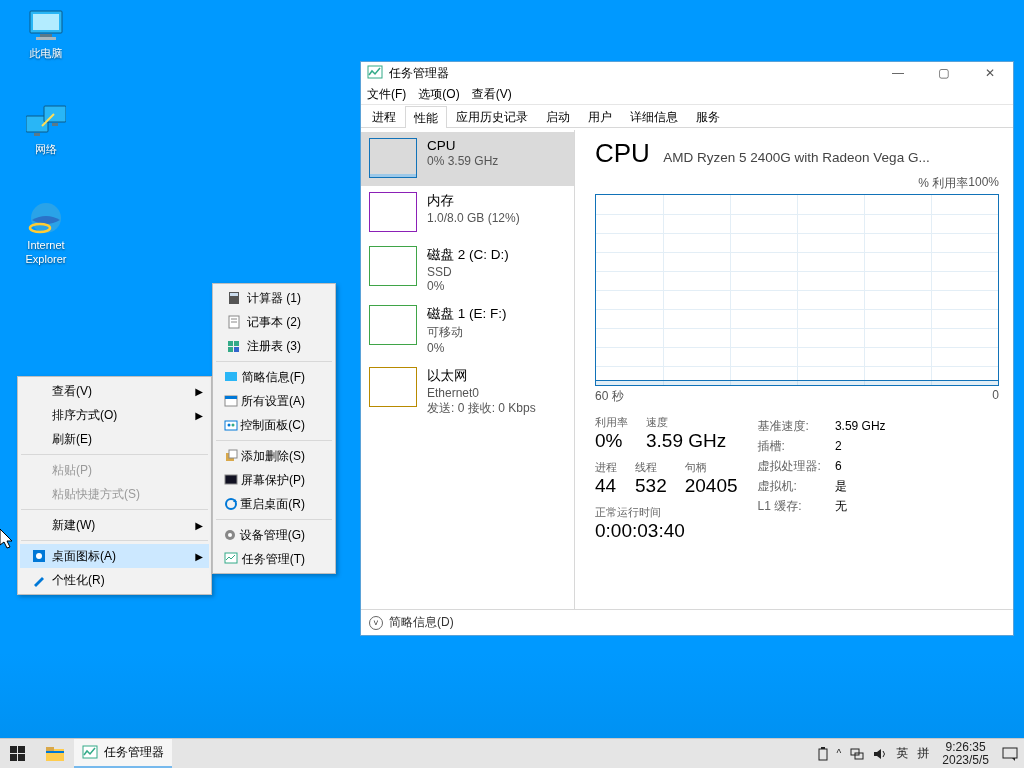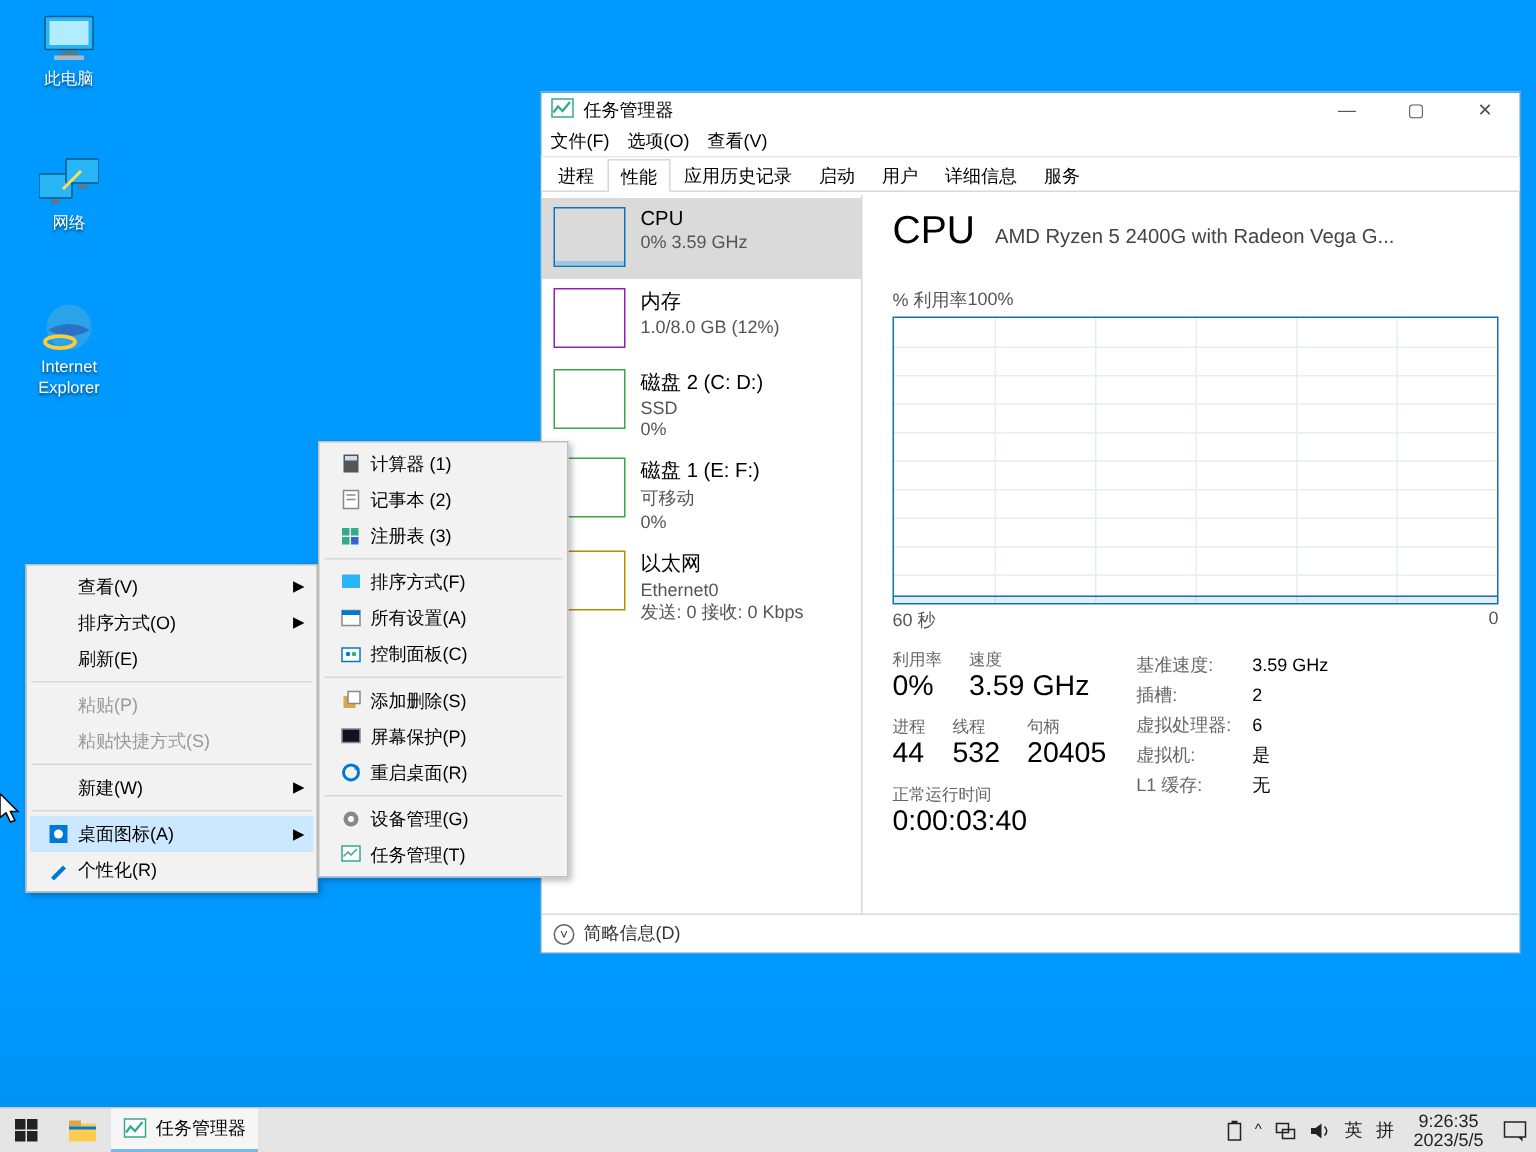--- a/index.html
+++ b/index.html
@@ -38,21 +38,21 @@
 .lrow.sel{background:#dadada}
 .chip{width:48px;height:40px;border:1px solid;margin-right:10px;flex:none;position:relative;overflow:hidden}
 .chip .base{position:absolute;left:0;right:0;bottom:0;height:3px;}
 .ltxt .t1{font-size:13.5px;margin-bottom:1px}
 .ltxt .t2{font-size:12px;color:#555}
 
 
 .rpan{flex:1;padding:8px 14px 0 20px;position:relative}
 .rpan h1{font-size:26px;font-weight:400;display:inline-block;margin-right:10px}
 .cpuname{font-size:13.5px;color:#444}
-.chartlabels{display:flex;justify-content:flex-start;font-size:11px;color:#555;margin-top:23px}
+.chartlabels{display:flex;justify-content:flex-end;font-size:11px;color:#555;margin-top:6px}
 .chart{height:192px;border:1px solid #1172b8;margin-top:2px;position:relative;background:#fff}
 .chart .grid{position:absolute;inset:0;}
 .chart .grid .hl{position:absolute;left:0;right:0;border-top:1px solid #e3eef6}
 .chart .grid .vl{position:absolute;top:0;bottom:0;border-left:1px solid #e3eef6}
 .chart .plot{position:absolute;left:0;right:0;bottom:0;height:5px;border-top:1.5px solid #1172b8;background:rgba(17,114,184,.12)}
 .axis{display:flex;justify-content:space-between;font-size:11px;color:#555;margin-top:2px;margin-bottom:10px}
 
 .stats{display:flex;gap:18px}
 .scol{}
 .lbl{font-size:11px;color:#666;margin-bottom:0px}
@@ -324,21 +324,21 @@
     <div class="mitem">
         <span class="iconcol">
           <svg width="14" height="14">
             <path d="M2 12 L10 4 L12 6 L4 14 Z" fill="#0078d7"></path>
           </svg>
         </span>
         <span>个性化(R)</span>
       </div>
   </div>
 
-  <div class="menu" style="left:212px;top:294px;width:167px">
+  <div class="menu" style="left:212px;top:283px;width:124px">
     <div class="mitem">
         <span class="iconcol">
           <svg width="14" height="14">
             <rect x="2" y="1" width="10" height="12" fill="#555"></rect>
             <rect x="3" y="2" width="8" height="3" fill="#cde"></rect>
           </svg>
         </span>
         <span>计算器  (1)</span>
       </div>
     <div class="mitem">
@@ -362,21 +362,21 @@
         </span>
         <span>注册表  (3)</span>
       </div>
     <div class="msep"></div>
     <div class="mitem">
         <span class="iconcol">
           <svg width="14" height="14">
             <rect x="1" y="2" width="12" height="9" fill="#29b6f6"></rect>
           </svg>
         </span>
-        <span>排序方式(F)</span>
+        <span>简略信息(F)</span>
       </div>
     <div class="mitem">
         <span class="iconcol">
           <svg width="14" height="14">
             <rect x="1" y="2" width="12" height="10" fill="#fff" stroke="#888"></rect>
             <rect x="1" y="2" width="12" height="3" fill="#0078d7"></rect>
           </svg>
         </span>
         <span>所有设置(A)</span>
       </div>

